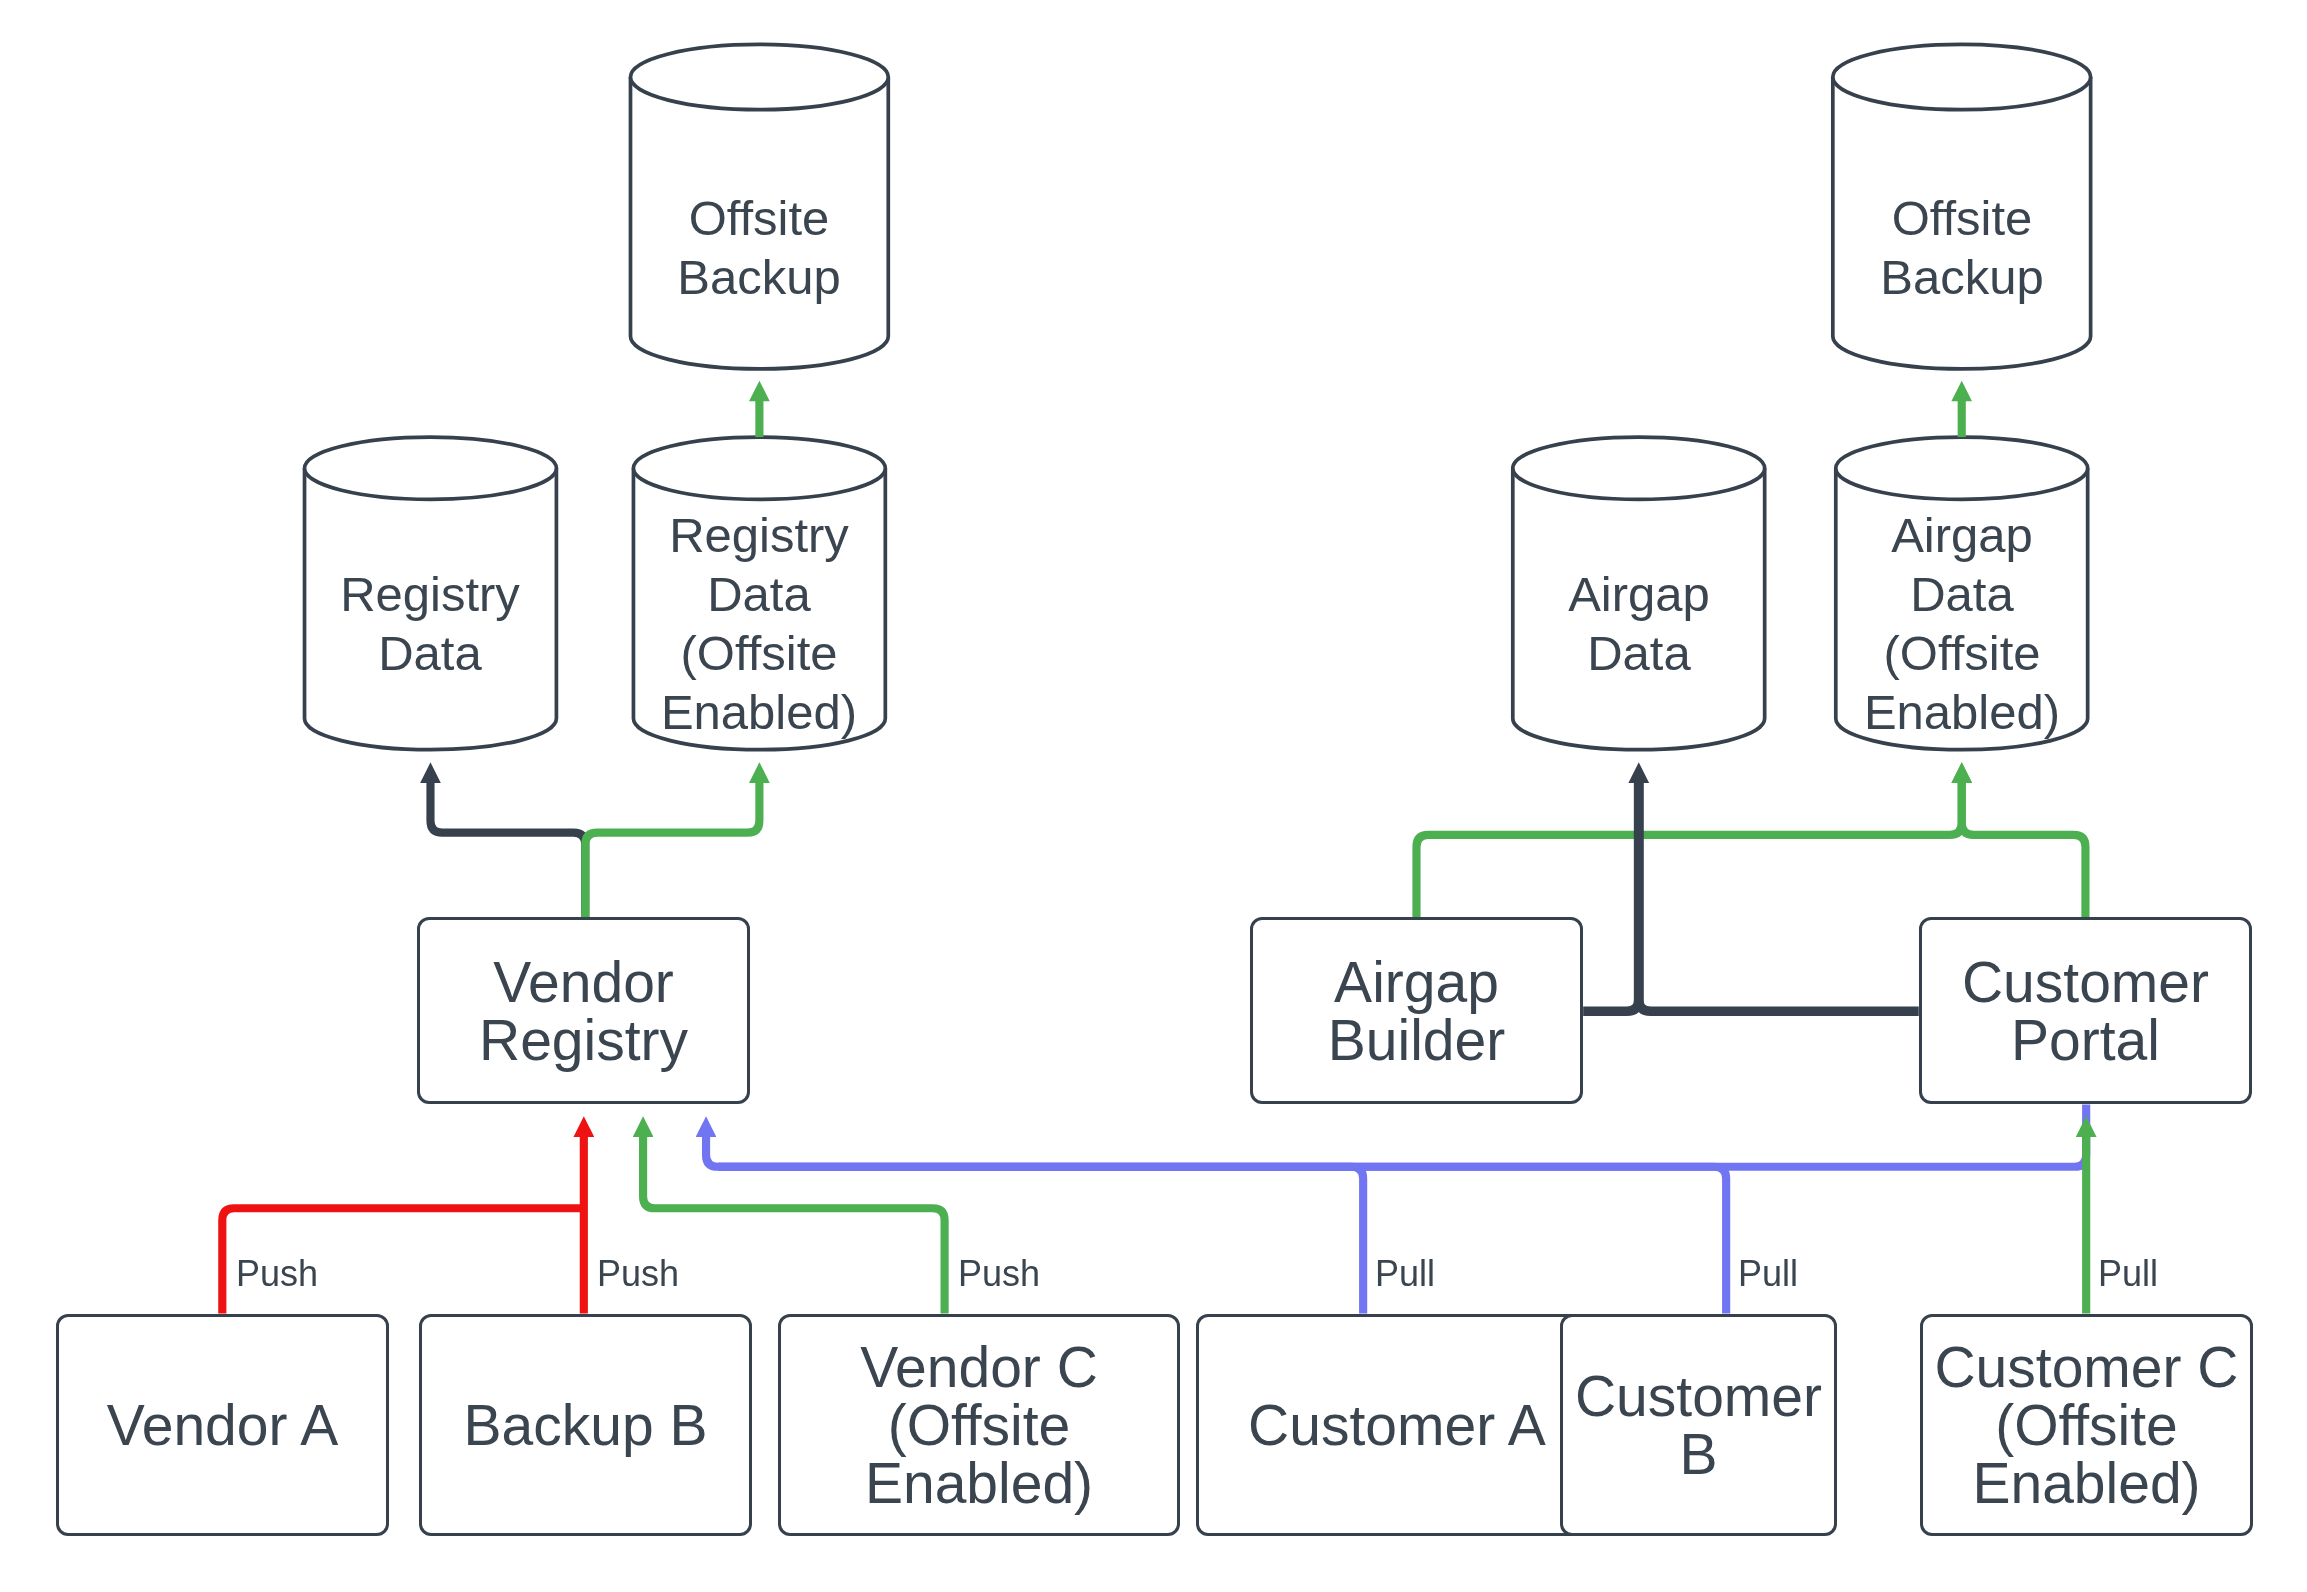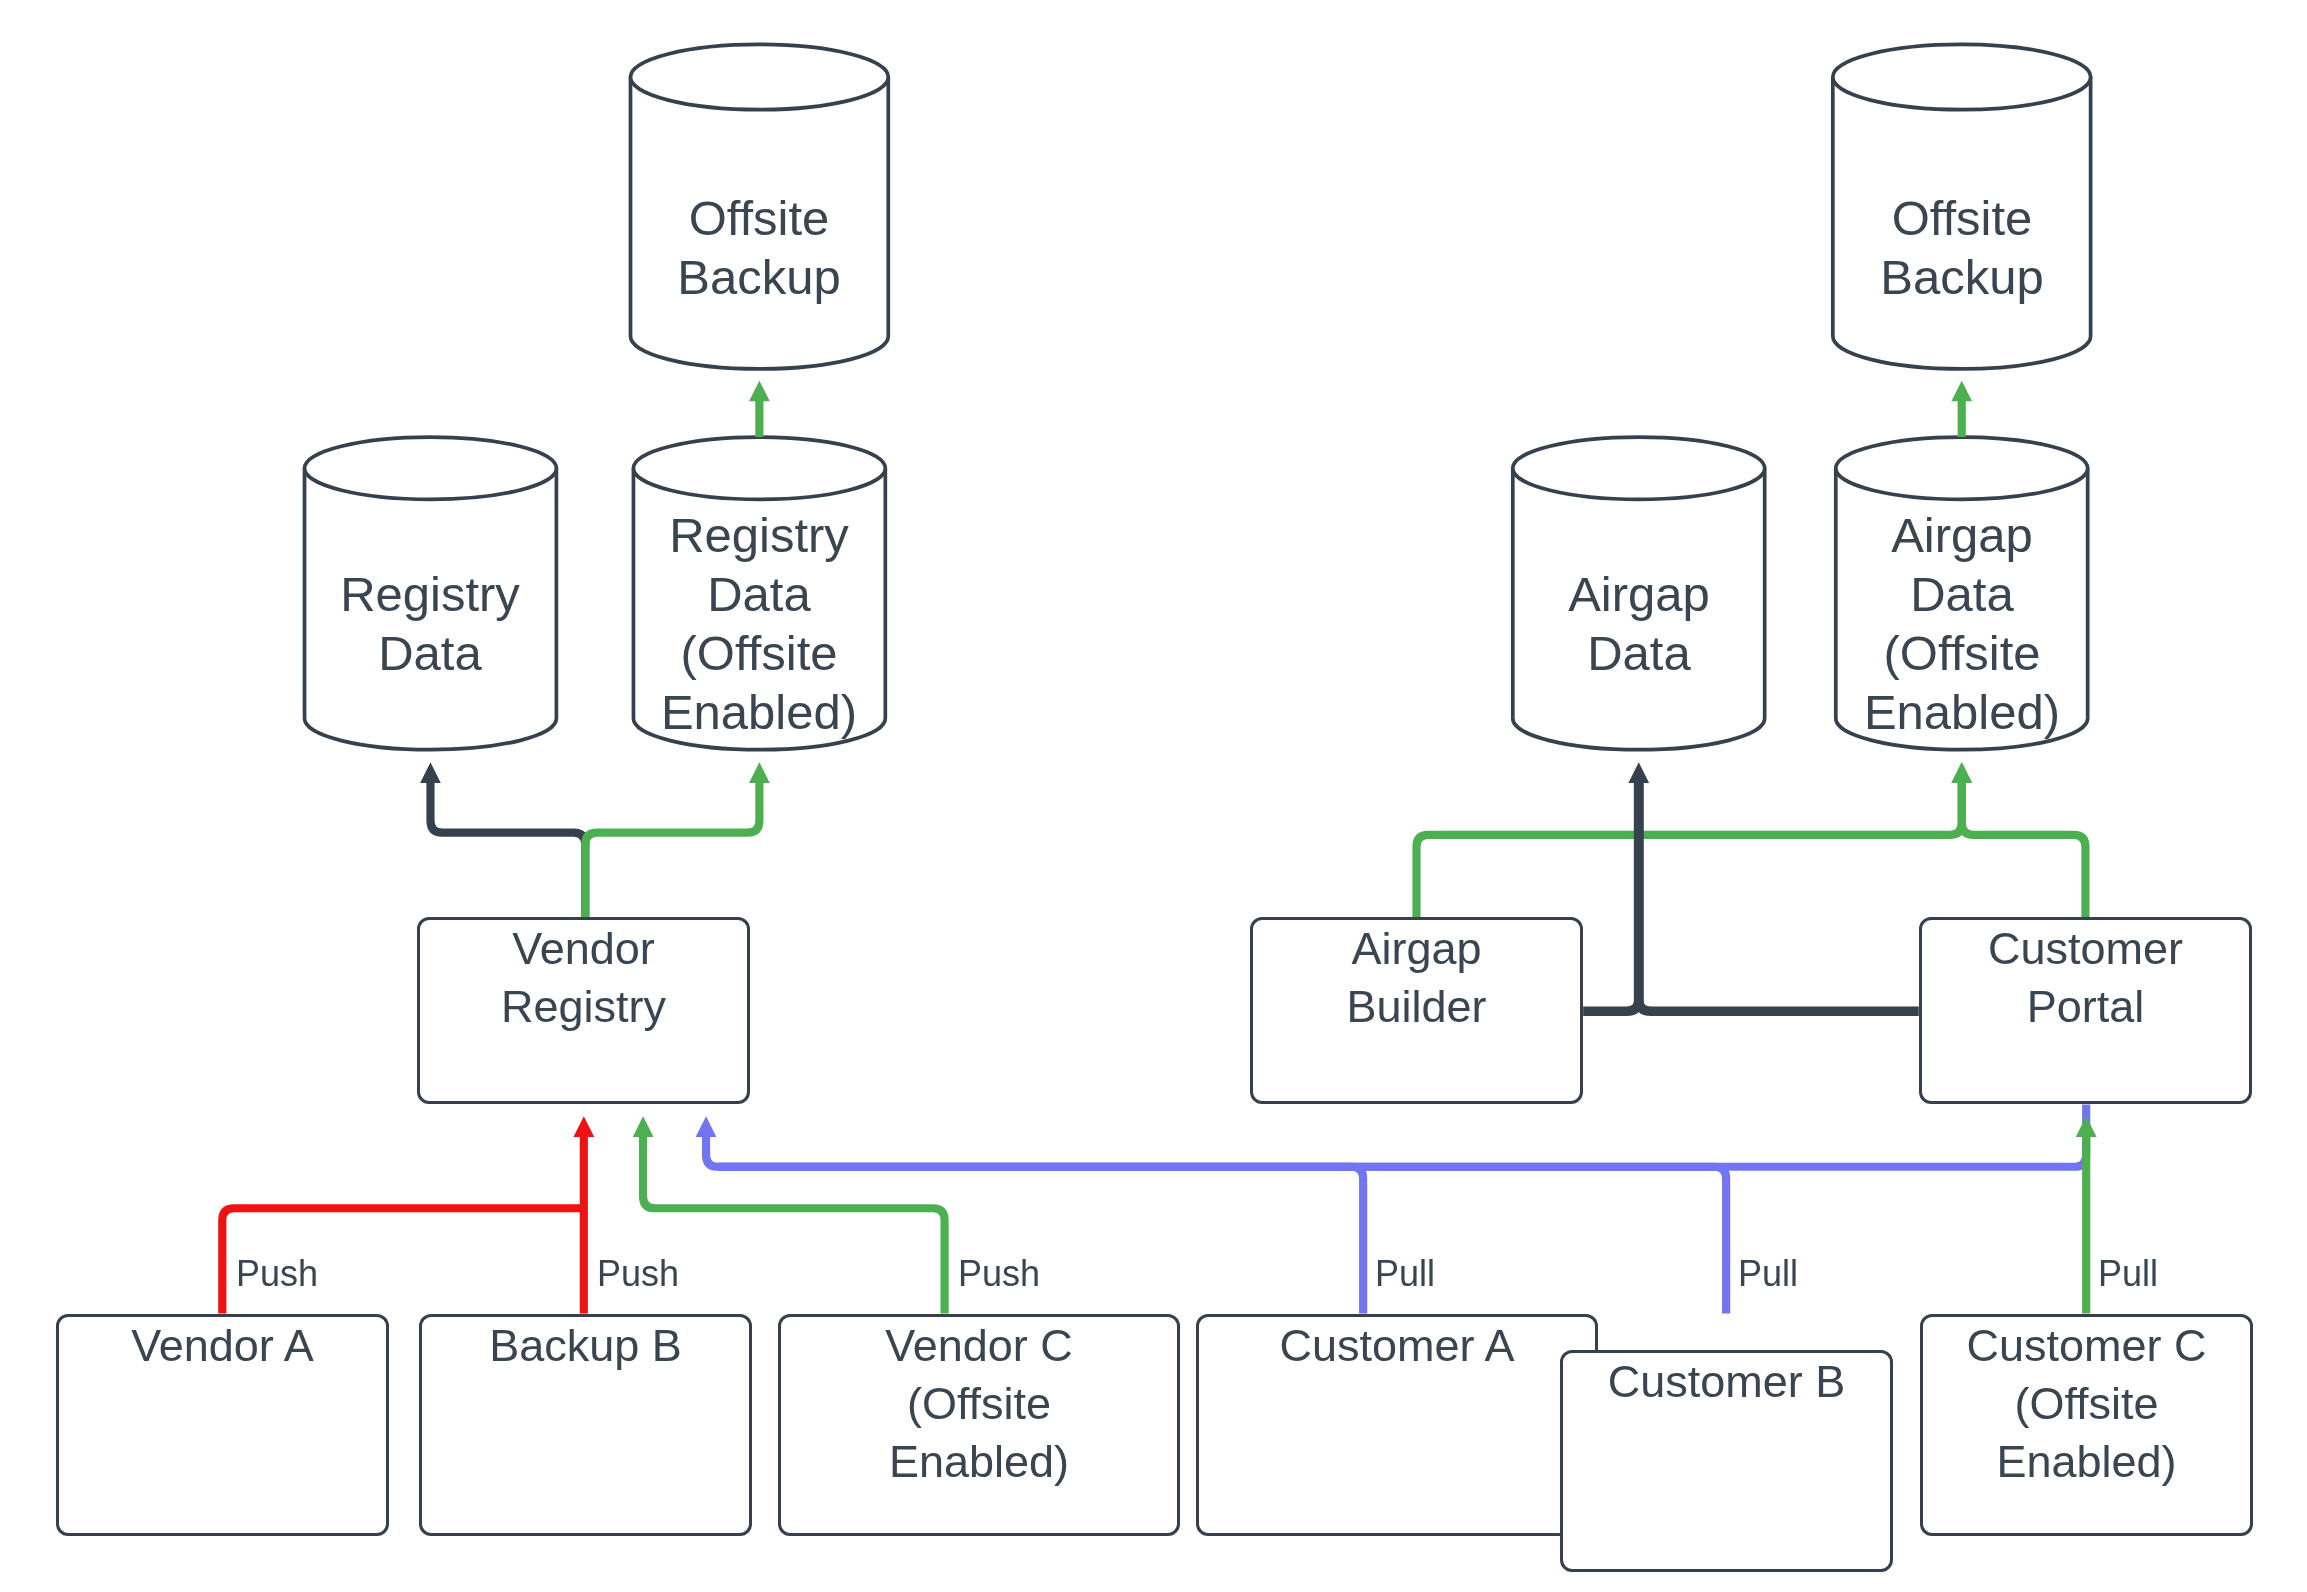--- a/index.html
+++ b/index.html
@@ -11,24 +11,24 @@
     overflow: hidden;
   }
   #canvas { position: absolute; left: 0; top: 0; width: 2307px; height: 1592px; }
   svg.diagram-layer { position: absolute; left: 0; top: 0; width: 2307px; height: 1592px; }
   .node {
     position: absolute;
     box-sizing: border-box;
     border: 3.7px solid #36414d;
     border-radius: 12px;
     background: #ffffff;
-    display: flex; justify-content: center;
+    display: flex; align-items: center; justify-content: center;
     text-align: center;
     color: #3a4550;
-    font-size: 45px;
+    font-size: 57px;
     line-height: 58px;
     white-space: pre-line;
   }
   .cyl-label {
     position: absolute;
     display: flex; align-items: center; justify-content: center;
     text-align: center;
     color: #3a4550;
     font-size: 49px;
     line-height: 59px;
@@ -151,21 +151,21 @@
     <span>Backup B</span>
   </div>
   <div class="node" style="left:778px; top:1314px; width:402px; height:222px;">
     <span>Vendor C
 (Offsite
 Enabled)</span>
   </div>
   <div class="node" style="left:1196px; top:1314px; width:402px; height:222px;">
     <span>Customer A</span>
   </div>
-  <div class="node" style="left:1560px; top:1314px; width:333px; height:222px;margin-top:36px;">
+  <div class="node" style="left:1560px; top:1314px; width:277px; height:222px;">
     <span>Customer B</span>
   </div>
   <div class="node" style="left:1920px; top:1314px; width:333px; height:222px;">
     <span>Customer C
 (Offsite
 Enabled)</span>
   </div>
 
   <div class="edge-label" style="left:236px; top:1246px;">Push</div>
   <div class="edge-label" style="left:597px; top:1246px;">Push</div>

